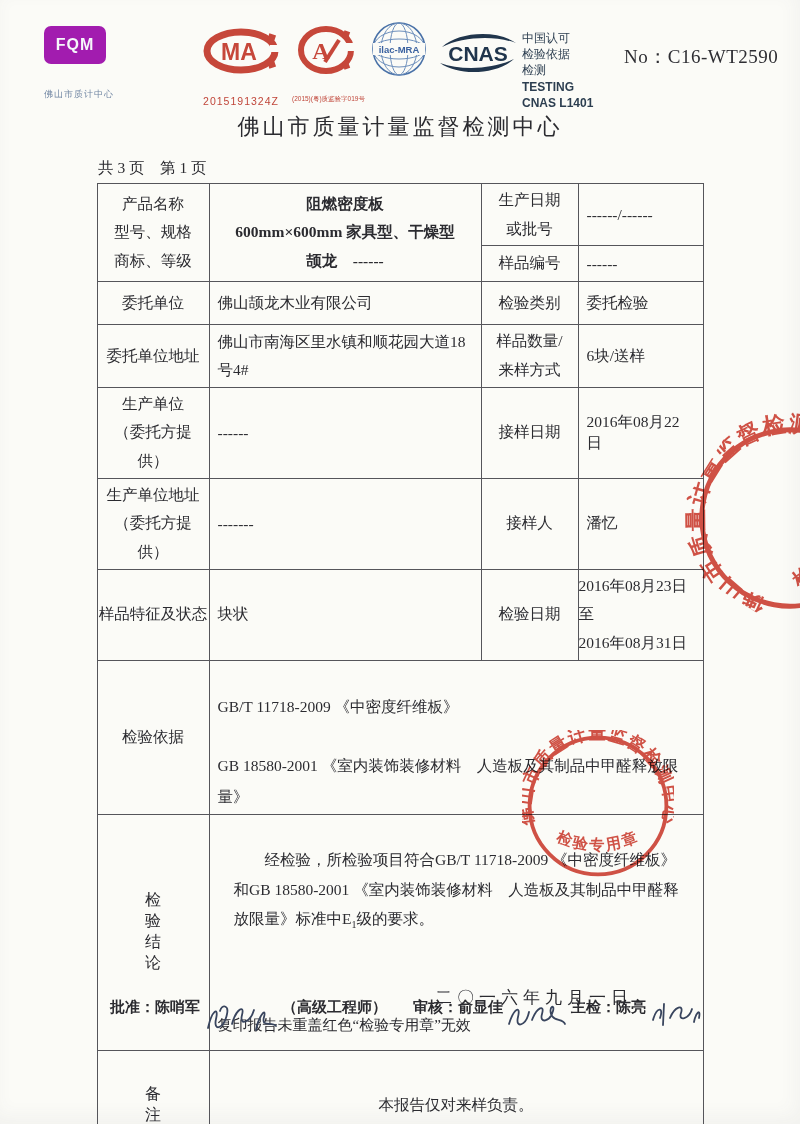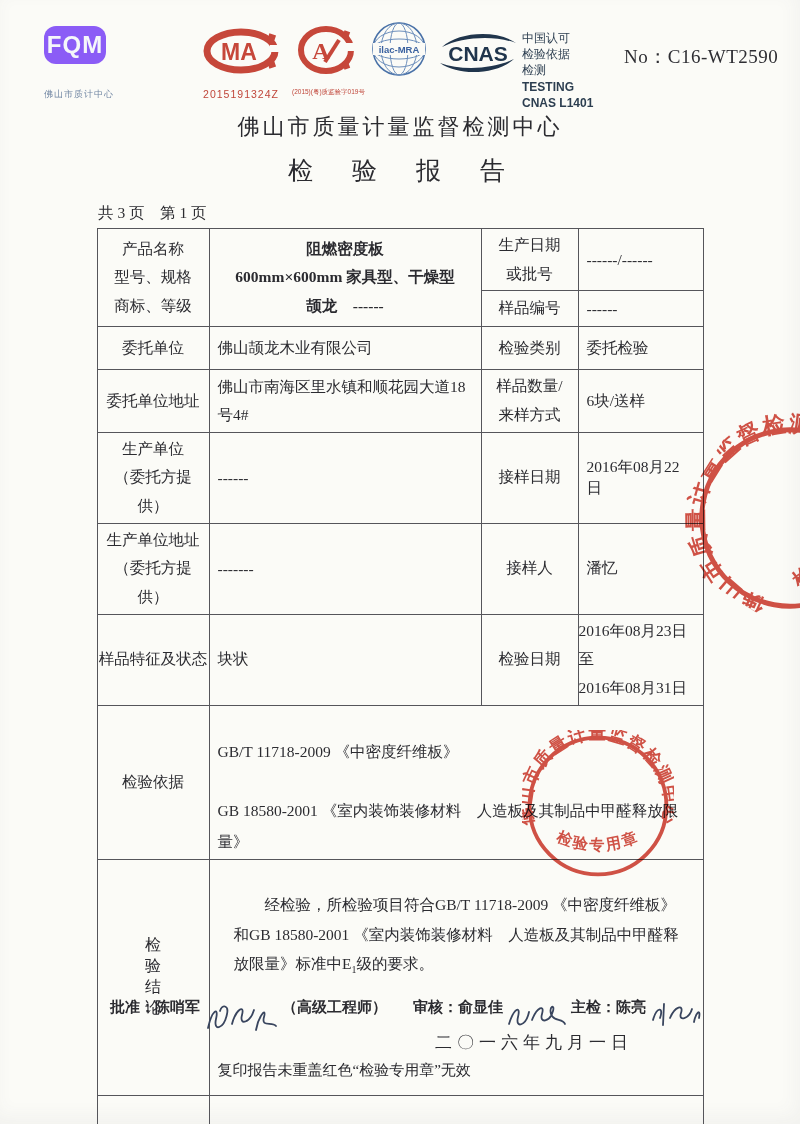--- a/index.html
+++ b/index.html
@@ -3,27 +3,27 @@
 <meta charset="utf-8">
 <style>
   * { margin:0; padding:0; box-sizing:border-box; }
   body { width:800px; height:1124px; background:#f2f2ee; font-family:"Liberation Serif","DejaVu Serif",serif; color:#26262b; }
   .page { position:relative; width:800px; height:1124px; background:#fbfbf7; overflow:hidden;
           box-shadow: inset -4px -8px 18px rgba(70,80,90,0.05); }
 
   
   .header { position:relative; height:104px; }
   .fqm { position:absolute; left:44px; top:26px; text-align:center; }
-  .fqm-box { width:62px; height:38px; background:#8b5cf6; color:#f5f7fa; border-radius:12px;
-             font-weight:bold; font-size:24px; line-height:38px; letter-spacing:1px;
+  .fqm-box { width:62px; height:38px; background:#a21caf; color:#f5f7fa; border-radius:7px;
+             font-weight:bold; font-size:16px; line-height:38px; letter-spacing:1px;
              font-family:"Liberation Sans",sans-serif; }
   .fqm-caption { margin-top:24px; font-size:9px; color:#7086a3; letter-spacing:1px; white-space:nowrap; }
 
   .cert { position:absolute; text-align:center; }
-  .cert-num { font-size:10.5px; color:#c0463a; letter-spacing:1px; margin-top:6px; font-family:"Liberation Sans",sans-serif; }
+  .cert-num { font-size:10.5px; color:#c0463a; letter-spacing:1px; margin-top:13px; font-family:"Liberation Sans",sans-serif; }
   .cert-num.tiny { font-size:6.5px; letter-spacing:0; }
   .cma-logo { left:198px; top:26px; }
   .al-logo { left:292px; top:24px; }
   .ilac-logo { left:370px; top:20px; }
   .cnas-logo { left:434px; top:30px; }
   .cnas-text { position:absolute; left:522px; top:24px; font-family:"Liberation Sans",sans-serif;
                font-size:12px; color:#2c3e50; line-height:1.35; text-align:left;margin-top:6px; }
   .cnas-text .b { font-weight:bold; }
   .report-no { position:absolute; left:624px; top:44px; font-size:19px; color:#2e2e33; letter-spacing:0.5px; }
 
@@ -131,21 +131,20 @@
       <div class="b">TESTING</div>
       <div class="b">CNAS L1401</div>
     </div>
 
     <div class="report-no">
       <span>No：</span><span>C16-WT2590</span>
     </div>
   </div>
 
   <div class="org-title">佛山市质量计量监督检测中心</div>
-  <div class="report-title">检　验　报　告</div>
 
   <div class="meta-row">
     <div>共 3 页　第 1 页</div>
   </div>
 
   <table class="report">
     <colgroup>
         <col style="width:112px">
         <col style="width:272px">
         <col style="width:97px">

